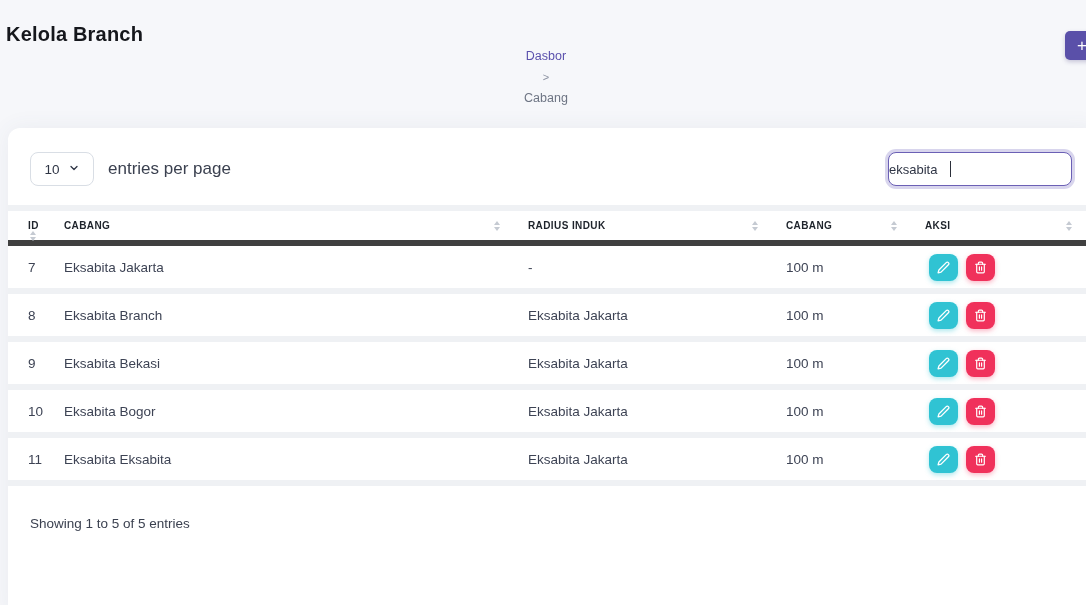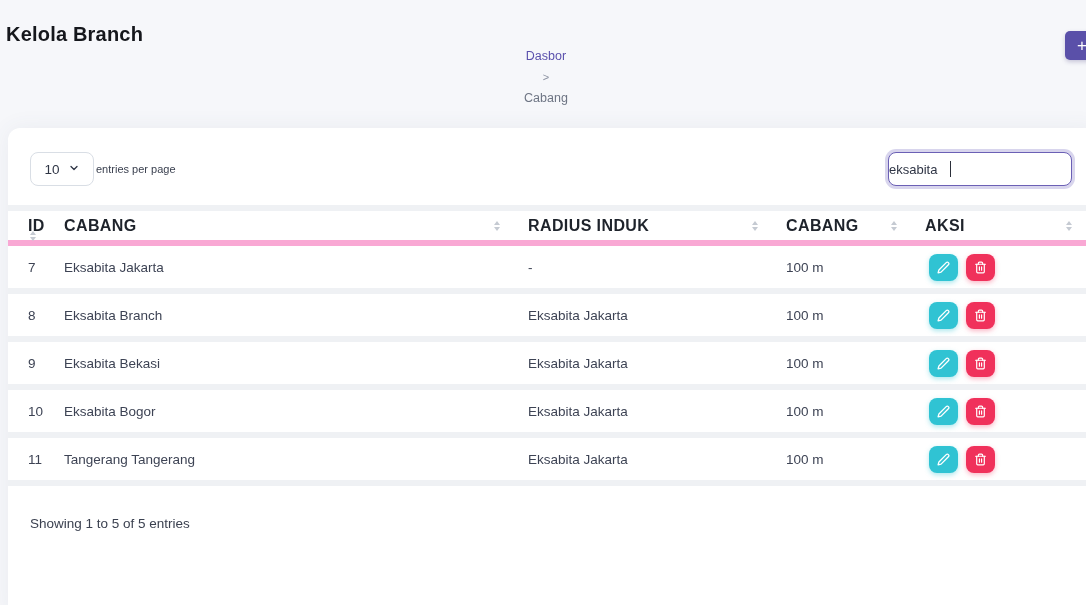--- a/index.html
+++ b/index.html
@@ -45,23 +45,23 @@
   .controls { position: relative; height: 77px; }
   .select-box {
     position: absolute; left: 22px; top: 24px;
     width: 64px; height: 34px;
     border: 1px solid #d9dee5; border-radius: 8px;
     background: #fff;
     display: flex; align-items: center; justify-content: center; gap: 8px;
     font-size: 13.5px; color: #2f3545; cursor: pointer;
   }
   .entries-label {
-    position: absolute; left: 88px; top: 24px; height: 34px;
+    position: absolute; left: 100px; top: 24px; height: 34px;
     display: flex; align-items: center;
-    font-size: 11px; color: #3b4150;
+    font-size: 17px; color: #3b4150;
   }
   .search-wrap { position: absolute; left: 880px; top: 24px; width: 184px; height: 34px; }
   .search-input {
     width: 100%; height: 100%;
     border: 1.5px solid #6b60b5; border-radius: 8px;
     padding: 0 0;
     font-size: 13px; color: #2f3545;
     font-family: "Liberation Sans", "DejaVu Sans", sans-serif;
     outline: none;
     box-shadow: 0 0 0 3px rgba(115, 105, 190, 0.28);
@@ -79,23 +79,23 @@
   .col-id    { width: 56px; }
   .col-cab   { width: 464px; }
   .col-induk { width: 258px; }
   .col-rad   { width: 139px; }
   .col-aksi  { width: auto; }
 
   thead th {
     position: relative;
     height: 35px;
     border-top: 6px solid #eff1f4;
-    border-bottom: 6px solid #f9a8d4;
+    border-bottom: 6px solid #404040;
     text-align: left; vertical-align: middle;
-    font-size: 16px; font-weight: 700; color: #1e232b; letter-spacing: 0.4px;
+    font-size: 10px; font-weight: 700; color: #1e232b; letter-spacing: 0.4px;
     cursor: pointer;
     background: #fff;
     margin-left: 12px;
   }
   thead th.col-id { padding-left: 20px; }
   tbody td {
     height: 48px;
     border-bottom: 6px solid #eff1f4;
     vertical-align: middle;
     font-size: 13.5px; color: #3d4354;
@@ -308,21 +308,21 @@
                     <line x1="14" y1="11" x2="14" y2="17"></line>
                   </svg>
                 </span>
               </button>
           </div>
         </td>
       </tr>
 
       <tr>
         <td class="col-id">11</td>
-        <td class="col-cab">Tangerang Tangerang</td>
+        <td class="col-cab">Eksabita Eksabita</td>
         <td class="col-induk">Eksabita Jakarta</td>
         <td class="col-rad">100 m</td>
         <td class="col-aksi">
           <div class="actions">
             <button class="icon-btn btn-edit">
                 <span>
                   <svg width="13" height="13" viewBox="0 0 24 24" fill="none" stroke="#fff" stroke-width="2.4" stroke-linecap="round" stroke-linejoin="round">
                     <path d="M17 3a2.828 2.828 0 1 1 4 4L7.5 20.5 2 22l1.5-5.5L17 3z"></path>
                   </svg>
                 </span>

